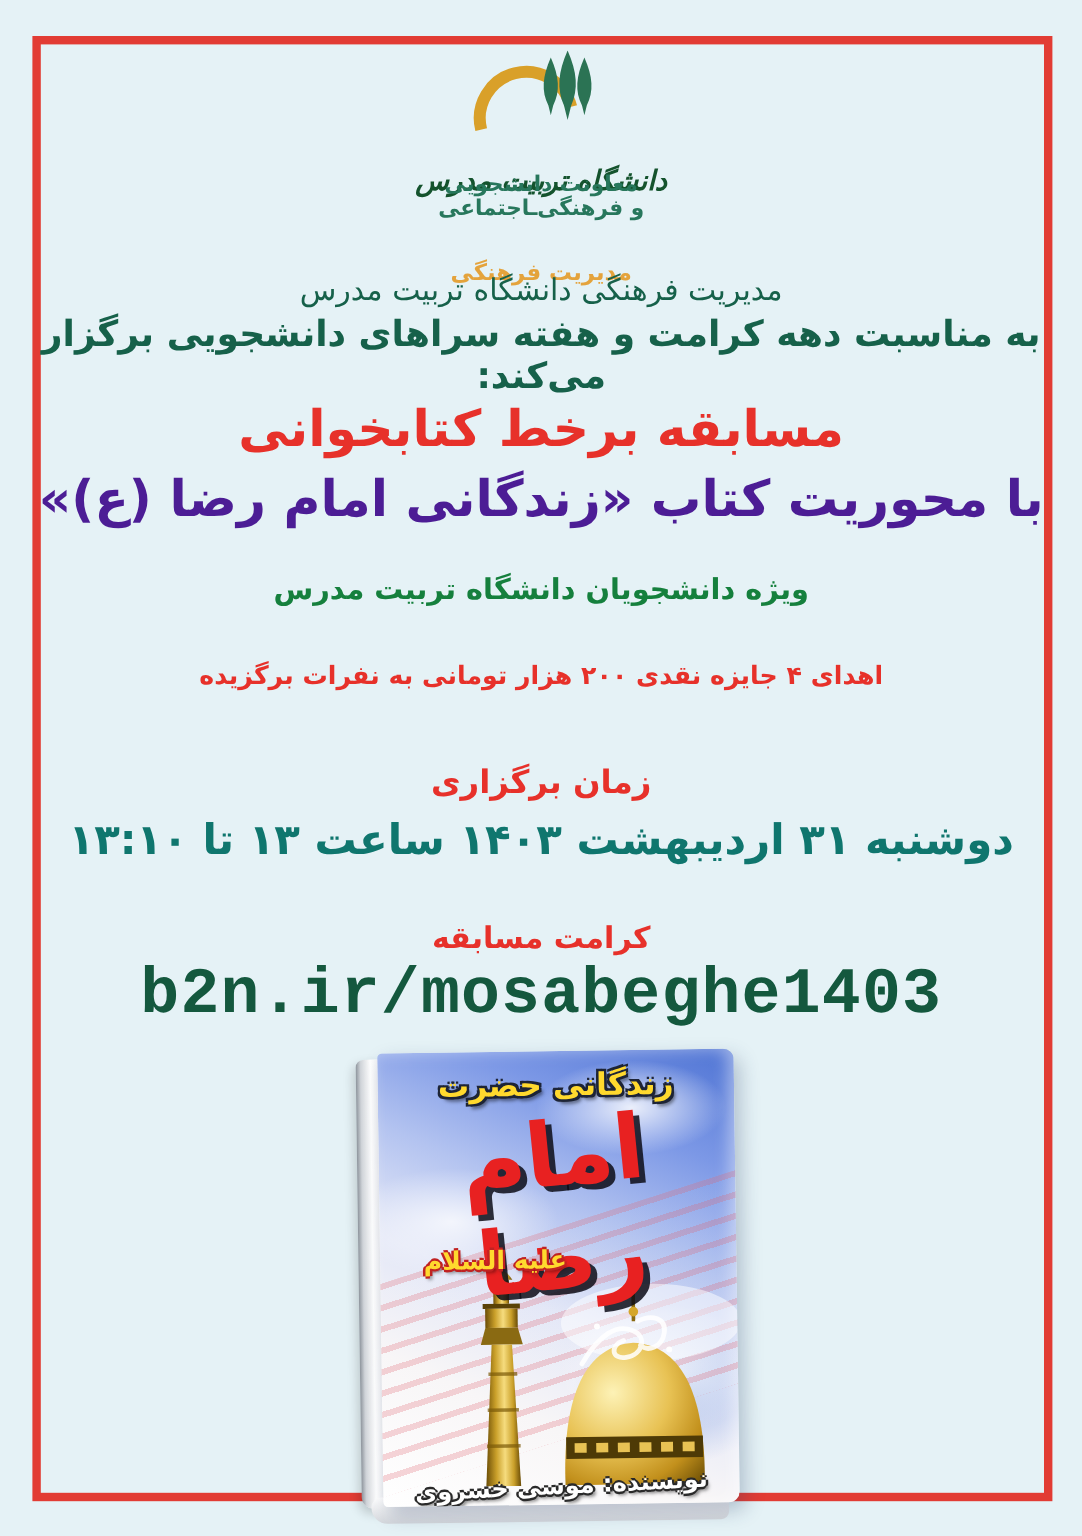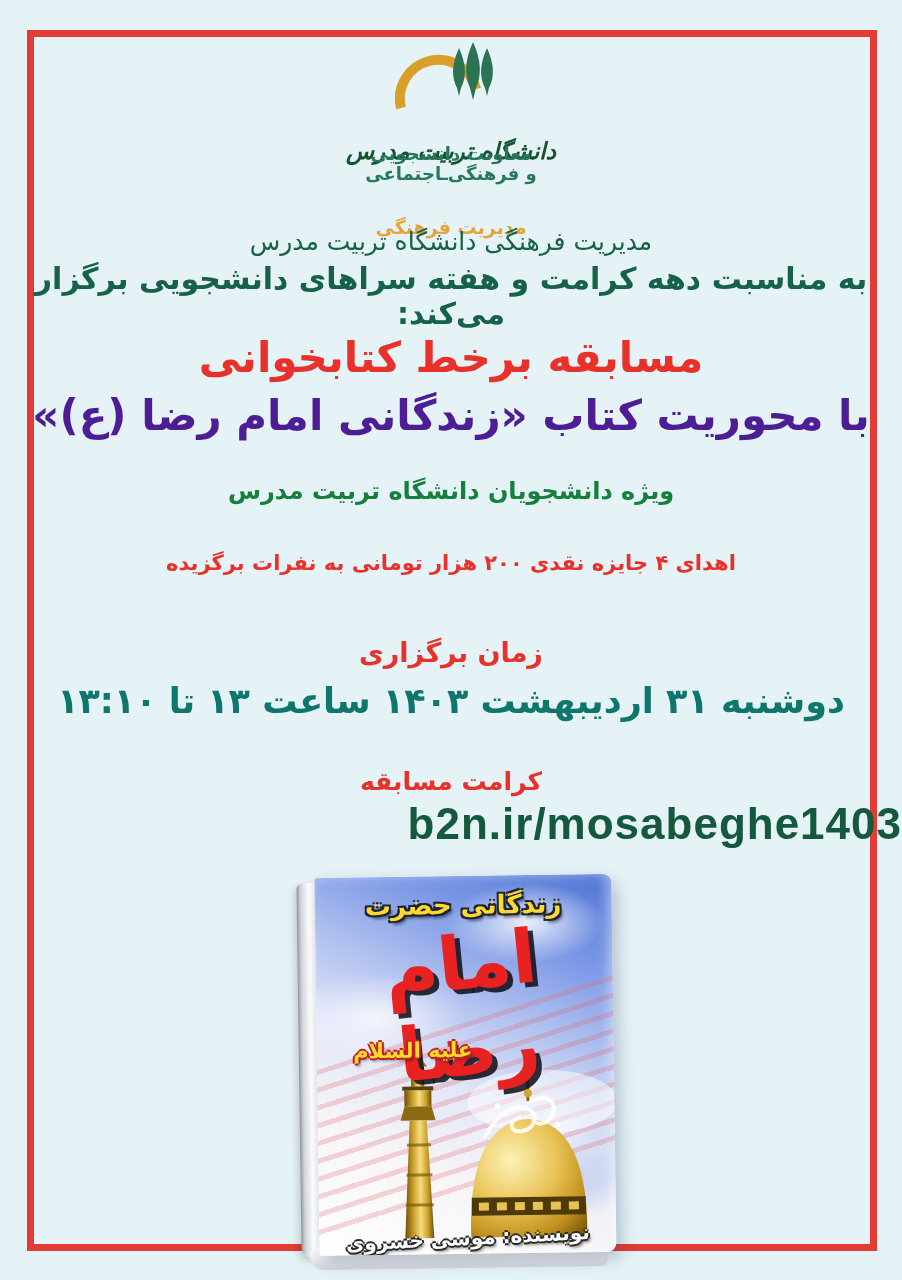--- a/index.html
+++ b/index.html
@@ -26,22 +26,22 @@
   
   .intro1 { top:227px; font-weight:400; font-size:25px; color:#16614a; }
   .intro2 { top:261px; font-weight:800; font-size:30px; color:#16614a; }
   .title1 { top:333px; font-weight:800; font-size:42px; color:#e7312a; }
   .title2 { top:391px; font-weight:800; font-size:42px; color:#4c1d95; }
   .audience { top:477px; font-weight:800; font-size:24px; color:#15803d; }
   .prize    { top:551px; font-weight:800; font-size:21px; color:#e7312a; }
   .schedhead{ top:637px; font-weight:800; font-size:27px; color:#e7312a; }
   .scheddate{ top:681px; font-weight:800; font-size:35px; color:#0f766e; }
   .portalhead{ top:767px; font-weight:800; font-size:25px; color:#e7312a; }
-  .portalurl { top:799px; direction:ltr; font-family:Liberation Sans, sans-serif;
-               font-weight:700; font-size:44px; color:#14583e; letter-spacing:1px;text-align:right; }
+  .portalurl { top:799px; direction:ltr; font-family:Liberation Mono, monospace;
+               font-weight:700; font-size:54px; color:#14583e; letter-spacing:1px; }
 
   
   .book { position:absolute; left:299px; top:876px; width:315px; height:392px; z-index:3;
           transform:rotate(-0.8deg); }
   .pages-left {
     position:absolute; left:0; top:5px; width:22px; height:374px;
     background:linear-gradient(to right,#8d949c 0%,#cfd3d8 18%,#ffffff 55%,#e9eaee 100%);
     border-radius:6px 0 0 10px; transform:skewY(-2deg);
     box-shadow:-2px 4px 9px rgba(0,0,0,.18);
   }

